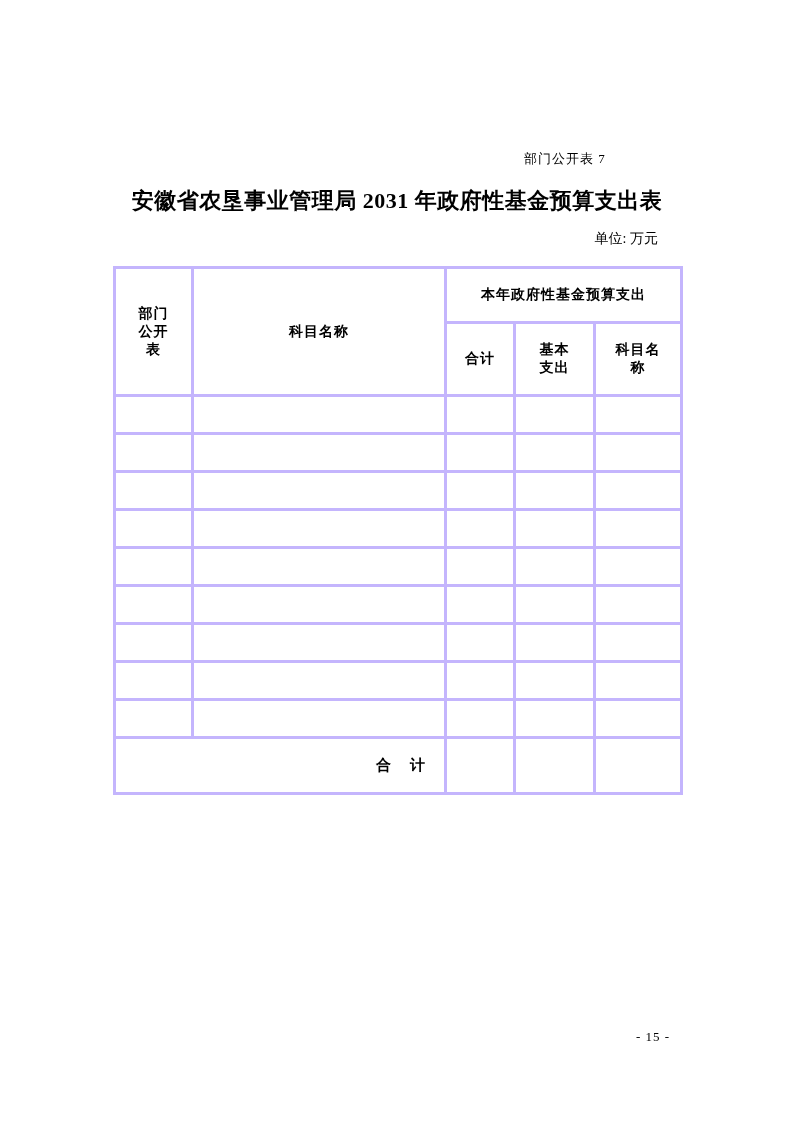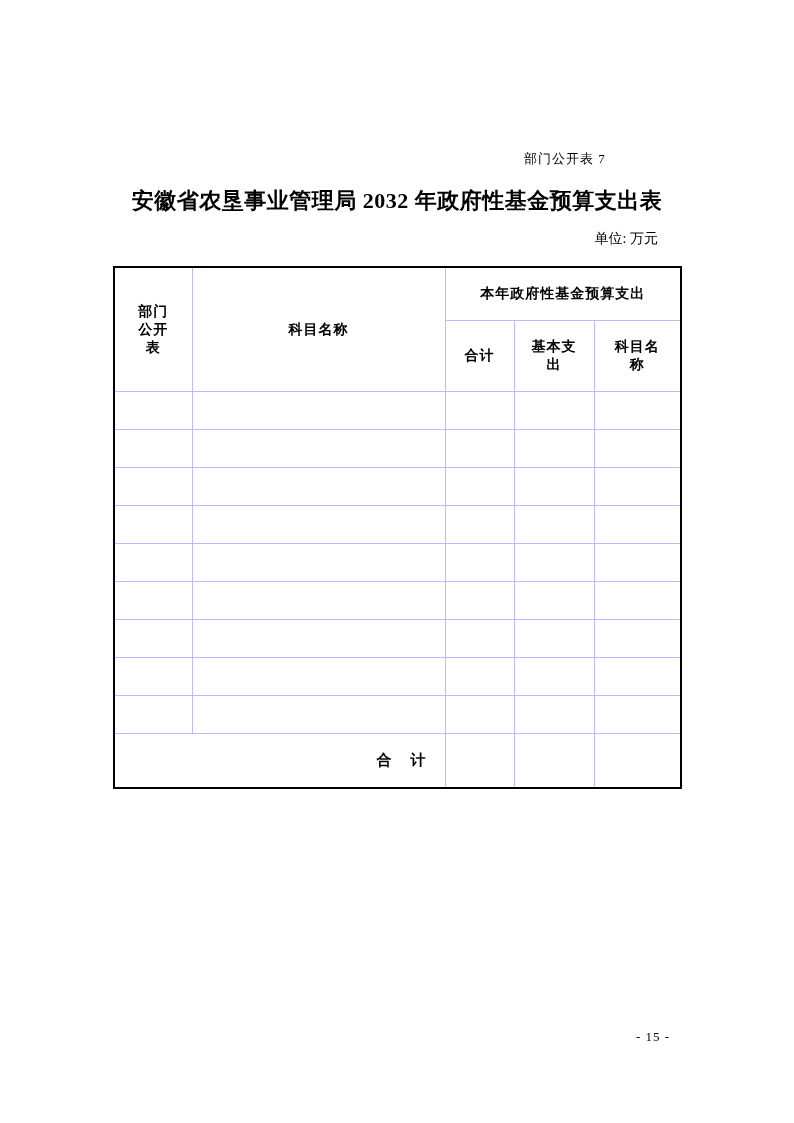--- a/index.html
+++ b/index.html
@@ -40,21 +40,21 @@
     position: absolute;
     top: 266px;
     left: 113px;
     width: 567px;
     border-collapse: collapse;
     table-layout: fixed;
     border: 2px solid #000000;
   }
   table.budget-table th,
   table.budget-table td {
-    border: 1px solid #c4b5fd;
+    border: 3px solid #c4b5fd;
     text-align: center;
     vertical-align: middle;
     padding: 17px;
     font-size: 14px;
     overflow: hidden;
   }
   table.budget-table thead th {
     height: 37px;
     font-weight: bold;
     letter-spacing: 1px;
@@ -82,21 +82,21 @@
     left: 636px;
     font-size: 13px;
     letter-spacing: 1px;
   }
 </style>
 </head>
 <body>
 
 <div class="corner-label">部门公开表 7</div>
 
-<h1 class="doc-title">安徽省农垦事业管理局 2032 年政府性基金预算支出表</h1>
+<h1 class="doc-title">安徽省农垦事业管理局 2031 年政府性基金预算支出表</h1>
 
 <div class="unit-label">单位: 万元</div>
 
 <table class="budget-table">
   <colgroup>
     <col style="width:78px">
     <col style="width:253px">
     <col style="width:69px">
     <col style="width:80px">
     <col style="width:87px">

